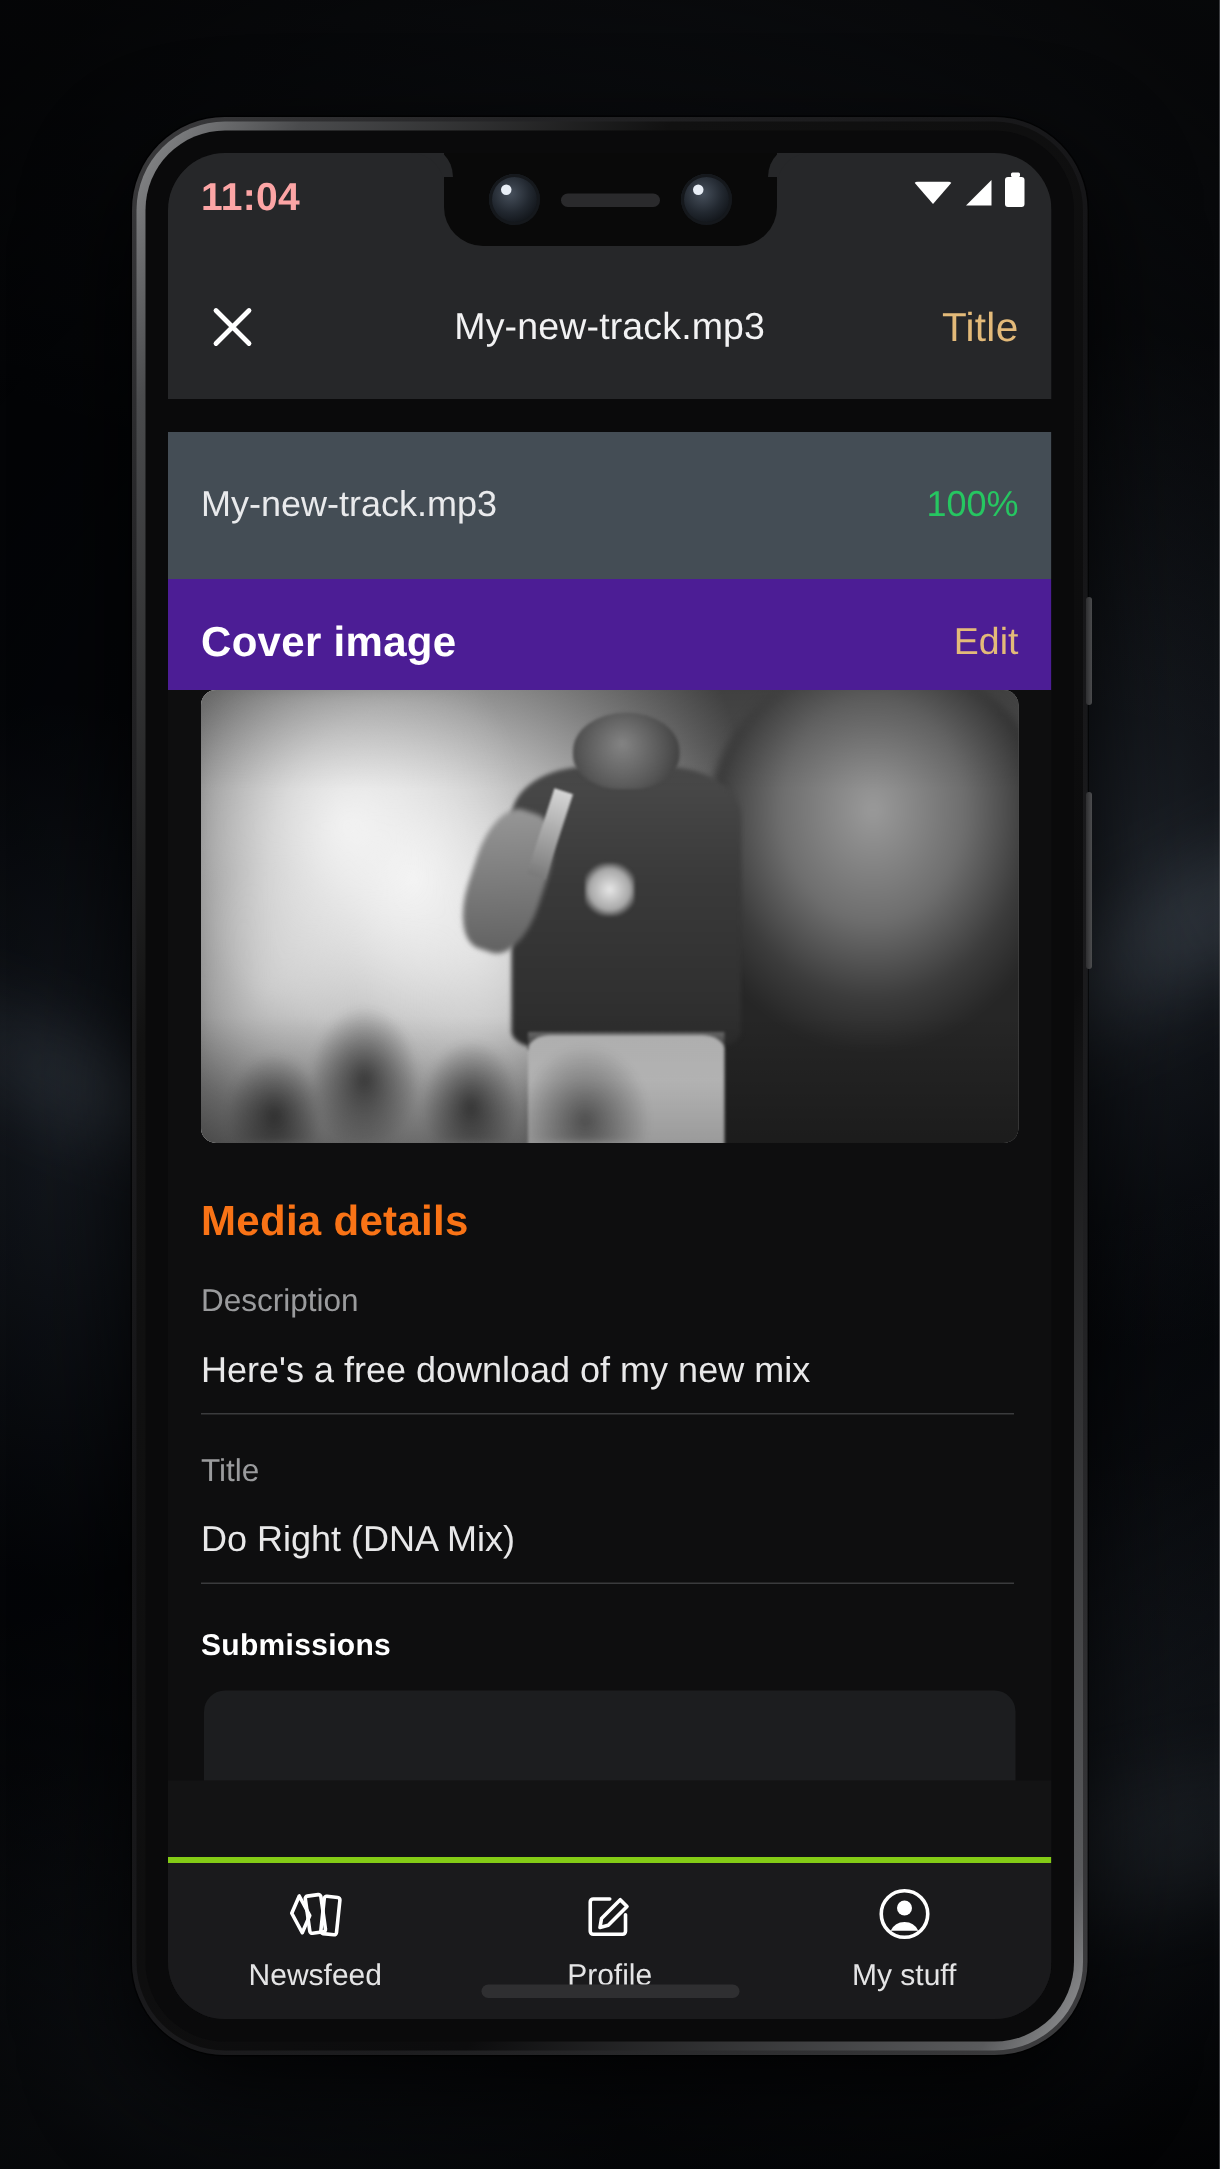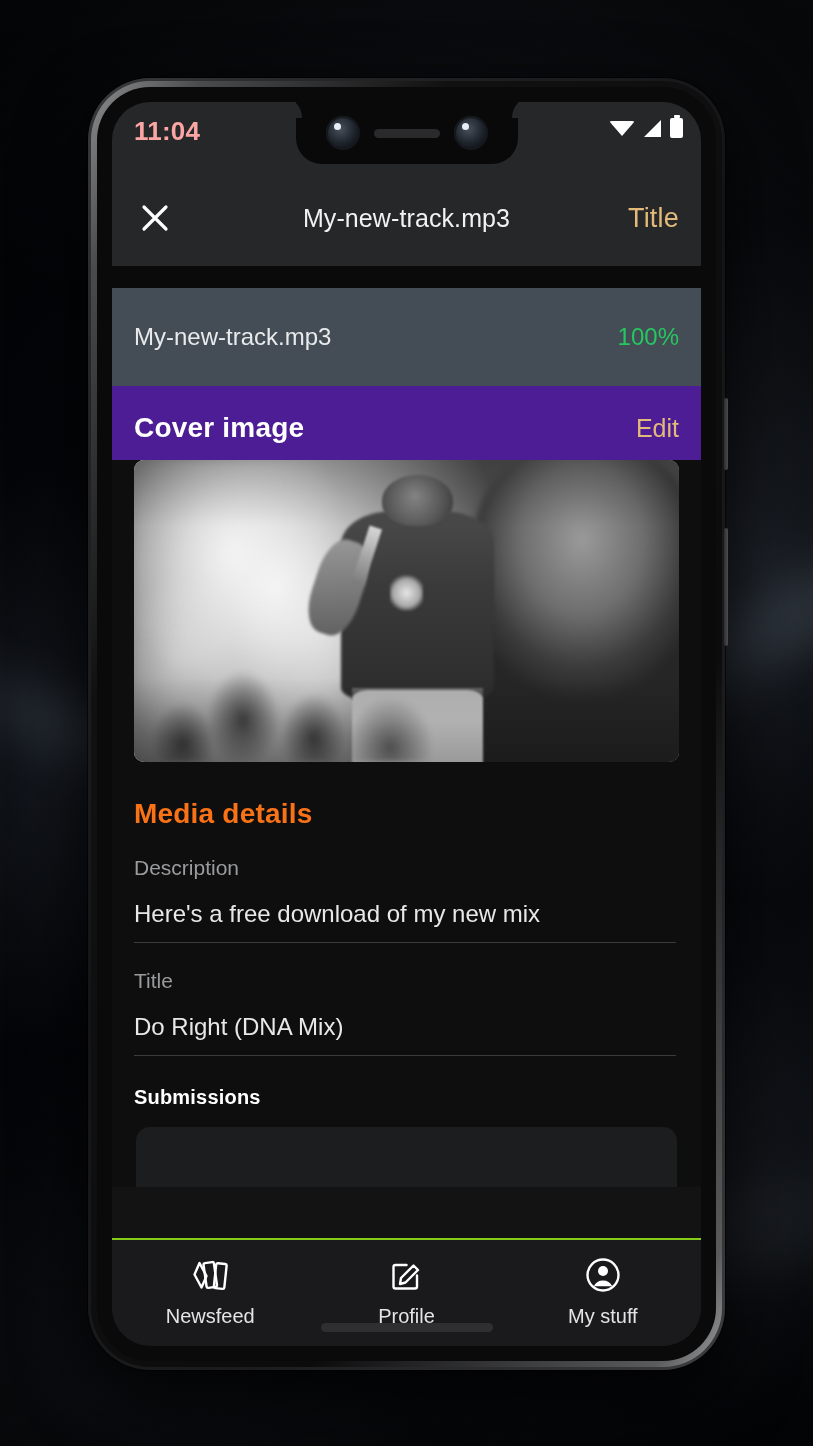--- a/index.html
+++ b/index.html
@@ -335,21 +335,21 @@
     background:#1c1d1f;
     border-radius:14px 14px 0 0;
     margin:0 2px;
   }
 
   
   .bottomnav{
     position:absolute; left:0; right:0; bottom:0;
     height:108px;
     background:#1a1a1c;
-    border-top:2px solid #84cc16;
+    border-top:4px solid #84cc16;
     display:flex; align-items:center; justify-content:space-around;
     padding-bottom:4px;
   }
   .nav-item{
     display:flex; flex-direction:column; align-items:center;
     gap:9px; cursor:pointer; width:150px;
   }
   .nav-ico{ height:42px; display:flex; align-items:center; justify-content:center; }
   .nav-label{ color:#e4e4e5; font-size:20px; }
 

